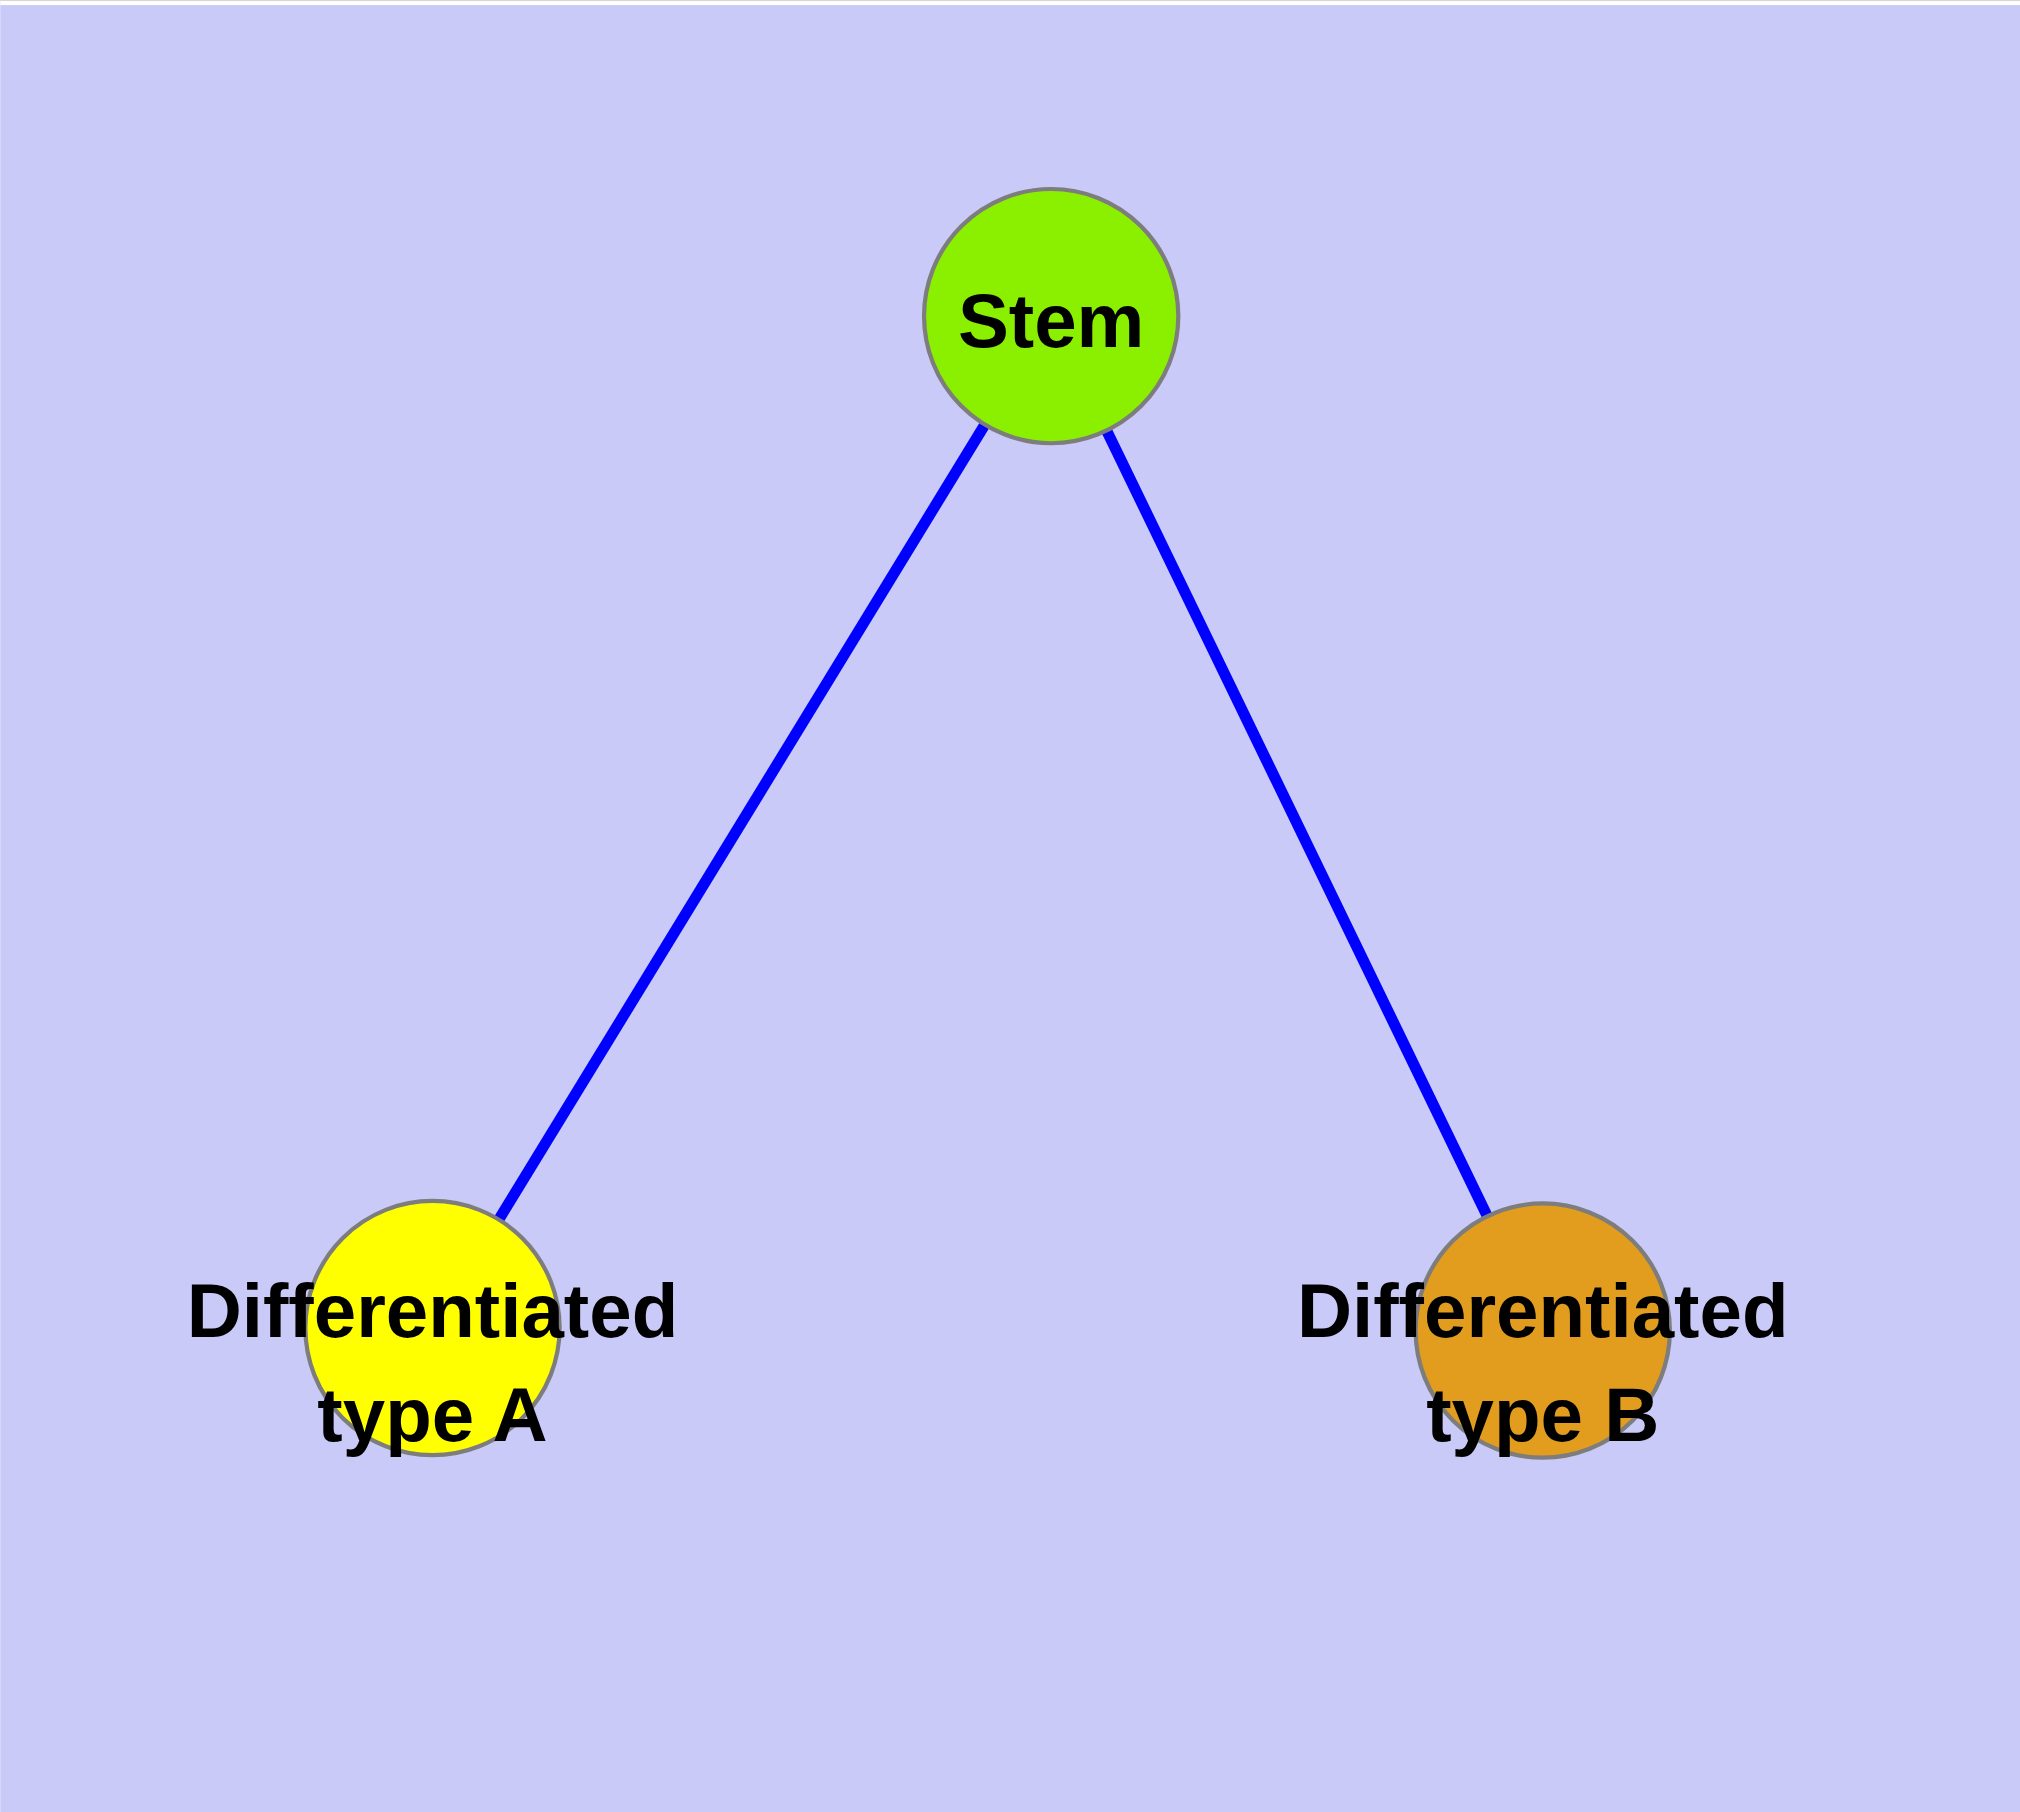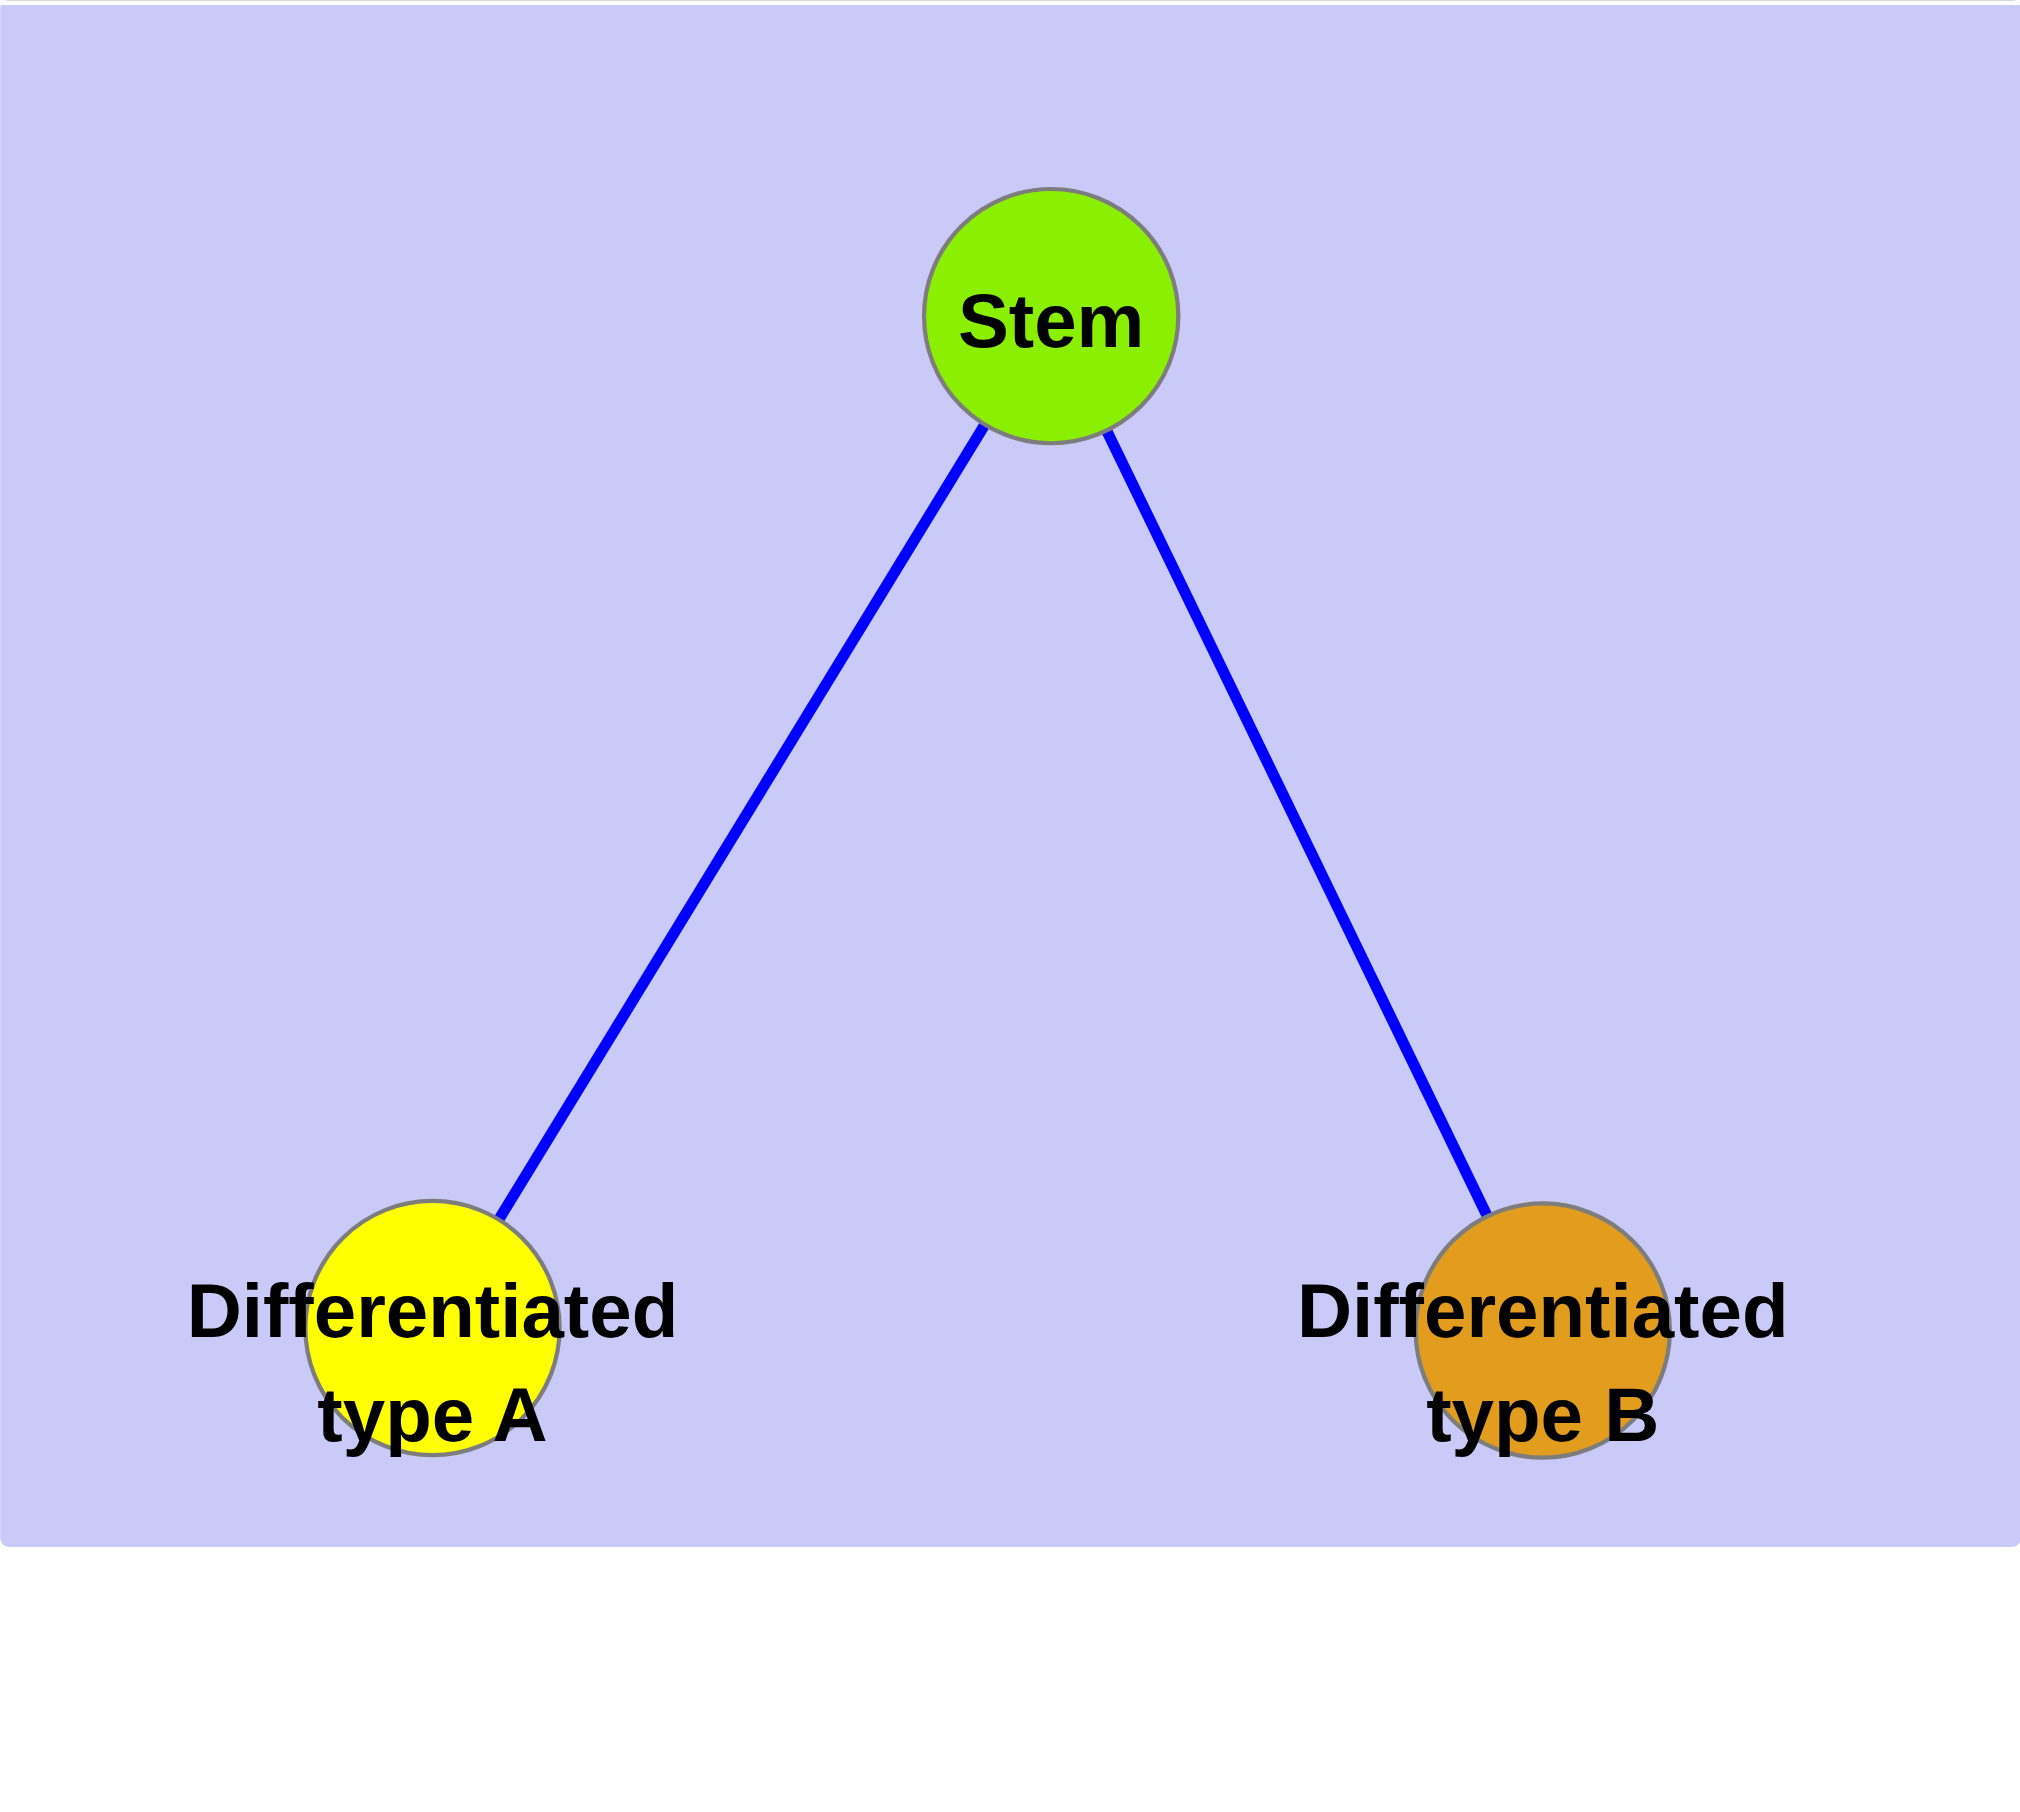--- a/index.html
+++ b/index.html
@@ -3,23 +3,22 @@
 <meta charset="utf-8">
 <style>
   html, body {
     margin: 0;
     padding: 0;
     background: #ffffff;
   }
   #stage {
     position: relative;
     width: 2021px;
-    height: 1547px;
+    height: 1812px;
     overflow: hidden;
-    border-radius: 9px;
   }
   svg#graph {
     display: block;
     width: 2021px;
     height: 1812px;
   }
   .node-label {
     font-family: "Liberation Sans", sans-serif;
     font-weight: 700;
     text-anchor: middle;

